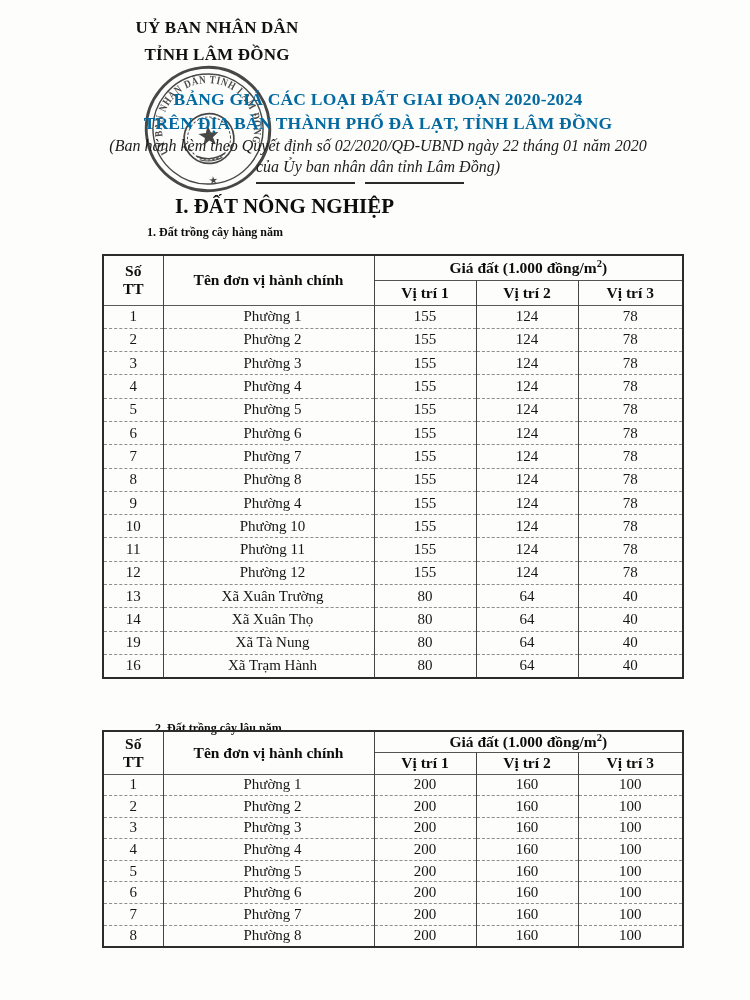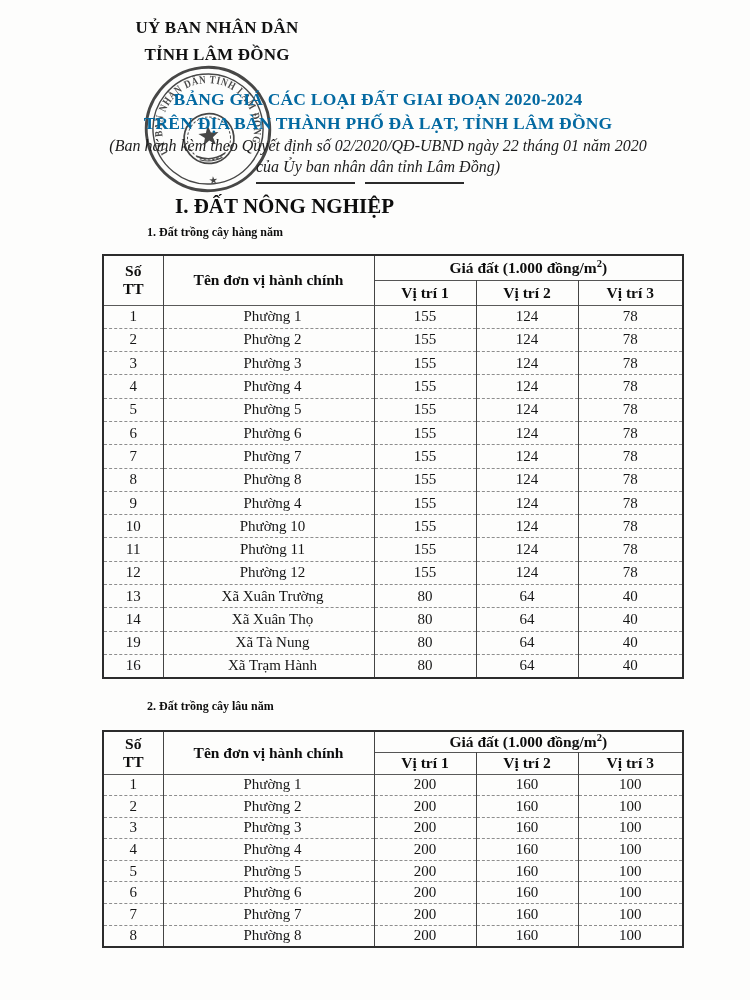--- a/index.html
+++ b/index.html
@@ -67,21 +67,21 @@
     margin-left: 28px;
   }
   .sub-heading {
     position: absolute;
     left: 147px;
     font-weight: bold;
     font-size: 12px;
     color: #0d0d0d;
   }
   .sub-heading.s1 { top: 225px; }
-  .sub-heading.s2 { top: 699px; }
+  .sub-heading.s2 { top: 721px; margin-left: 8px; }
 
   
   table.price-table {
     position: absolute;
     left: 102px;
     width: 580px;
     border-collapse: collapse;
     table-layout: fixed;
     border: 2.2px solid #2c2c2c;
     font-size: 15px;

